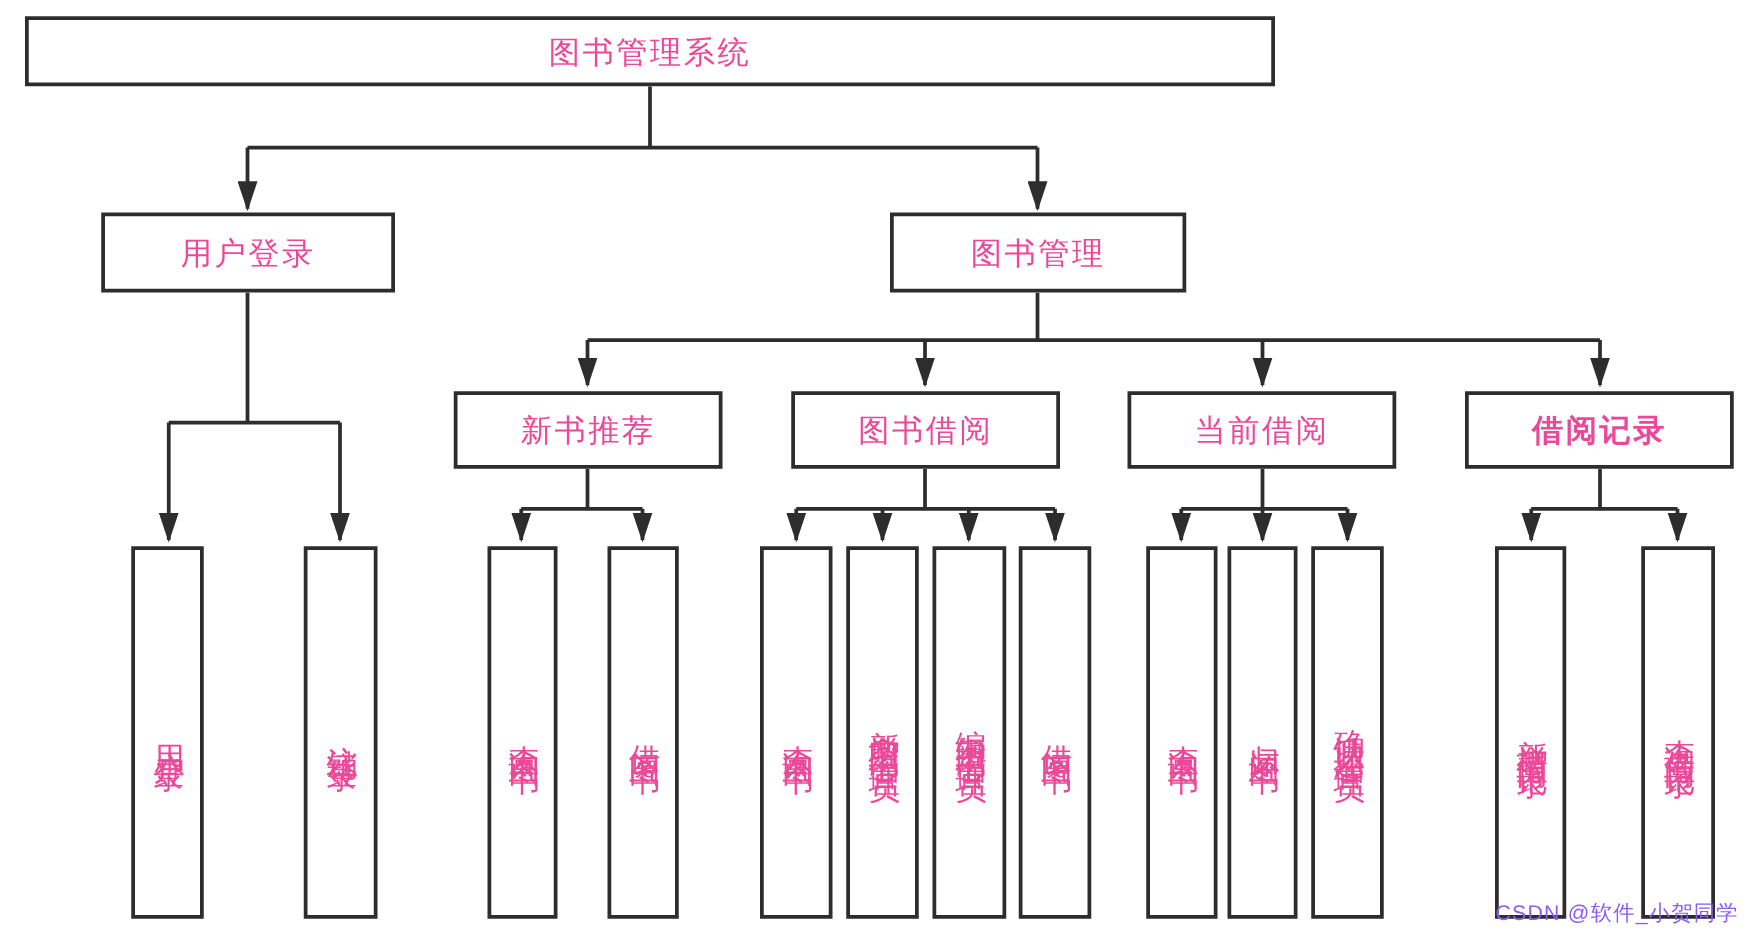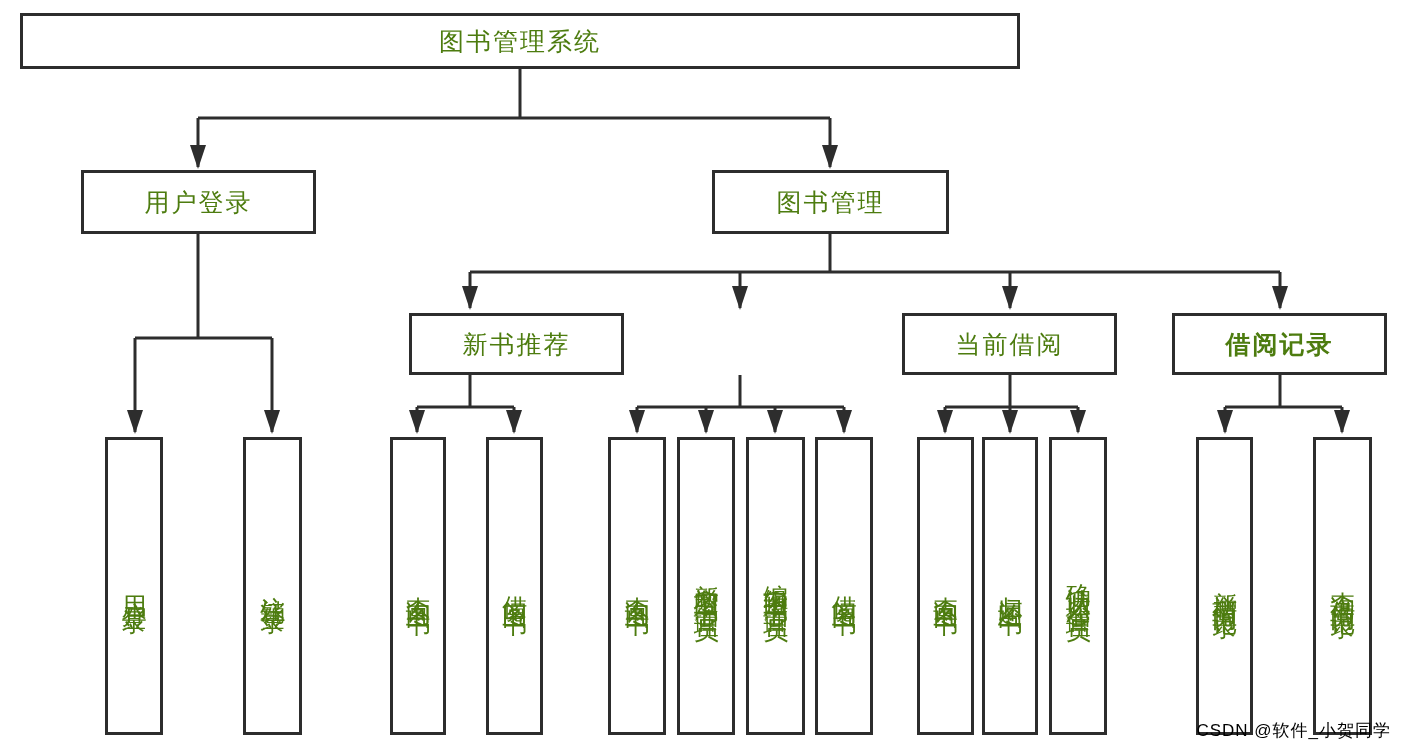--- a/index.html
+++ b/index.html
@@ -12,36 +12,36 @@
   .stage { position: relative; width: 1405px; height: 747px; background: #ffffff; }
   .connectors { position: absolute; left: 0; top: 0; width: 1405px; height: 747px; }
   .box {
     position: absolute;
     box-sizing: border-box;
     border: 3px solid #2d2d2d;
     background: #ffffff;
     display: flex;
     align-items: center;
     justify-content: center;
-    color: #4d7c0f;
+    color: #ec4899;
   }
   .h-label { font-size: 25px; letter-spacing: 2px; white-space: nowrap; }
   .v-label {
     writing-mode: vertical-rl;
     text-orientation: mixed;
     font-size: 25px;
     letter-spacing: 5px;
     line-height: 1.1;
   }
   .watermark {
     position: absolute;
     right: 14px;
     bottom: 5px;
     font-size: 17px;
-    color: #000000;
+    color: #8b5cf6;
     letter-spacing: 1px;
     z-index: 5;
     white-space: nowrap;
   }
 </style>
 </head>
 <body>
 
 <div class="stage">
 
@@ -113,22 +113,25 @@
     <span class="h-label">图书管理系统</span>
   </div>
 
   <div class="box" style="left:81px; top:170px; width:235px; height:64px;">
     <span class="h-label">用户登录</span>
   </div>
   <div class="box" style="left:712px; top:170px; width:237px; height:64px;font-family:Liberation Serif, serif;">
     <span class="h-label">图书管理</span>
   </div>
 
-  <div class="box" style="left:363px; top:313px; width:215px; height:62px;margin-left:46px;">
+  <div class="box" style="left:363px; top:313px; width:215px; height:62px;">
     <span class="h-label">新书推荐</span>
+  </div>
+  <div class="box" style="left:633px; top:313px; width:215px; height:62px;">
+    <span class="h-label">图书借阅</span>
   </div>
   <div class="box" style="left:902px; top:313px; width:215px; height:62px;">
     <span class="h-label">当前借阅</span>
   </div>
   <div class="box" style="left:1172px; top:313px; width:215px; height:62px;font-weight:bold;">
     <span class="h-label">借阅记录</span>
   </div>
 
   <div class="box" style="left:105px; top:437px; width:58px; height:298px;">
     <span class="v-label">用户登录</span>

